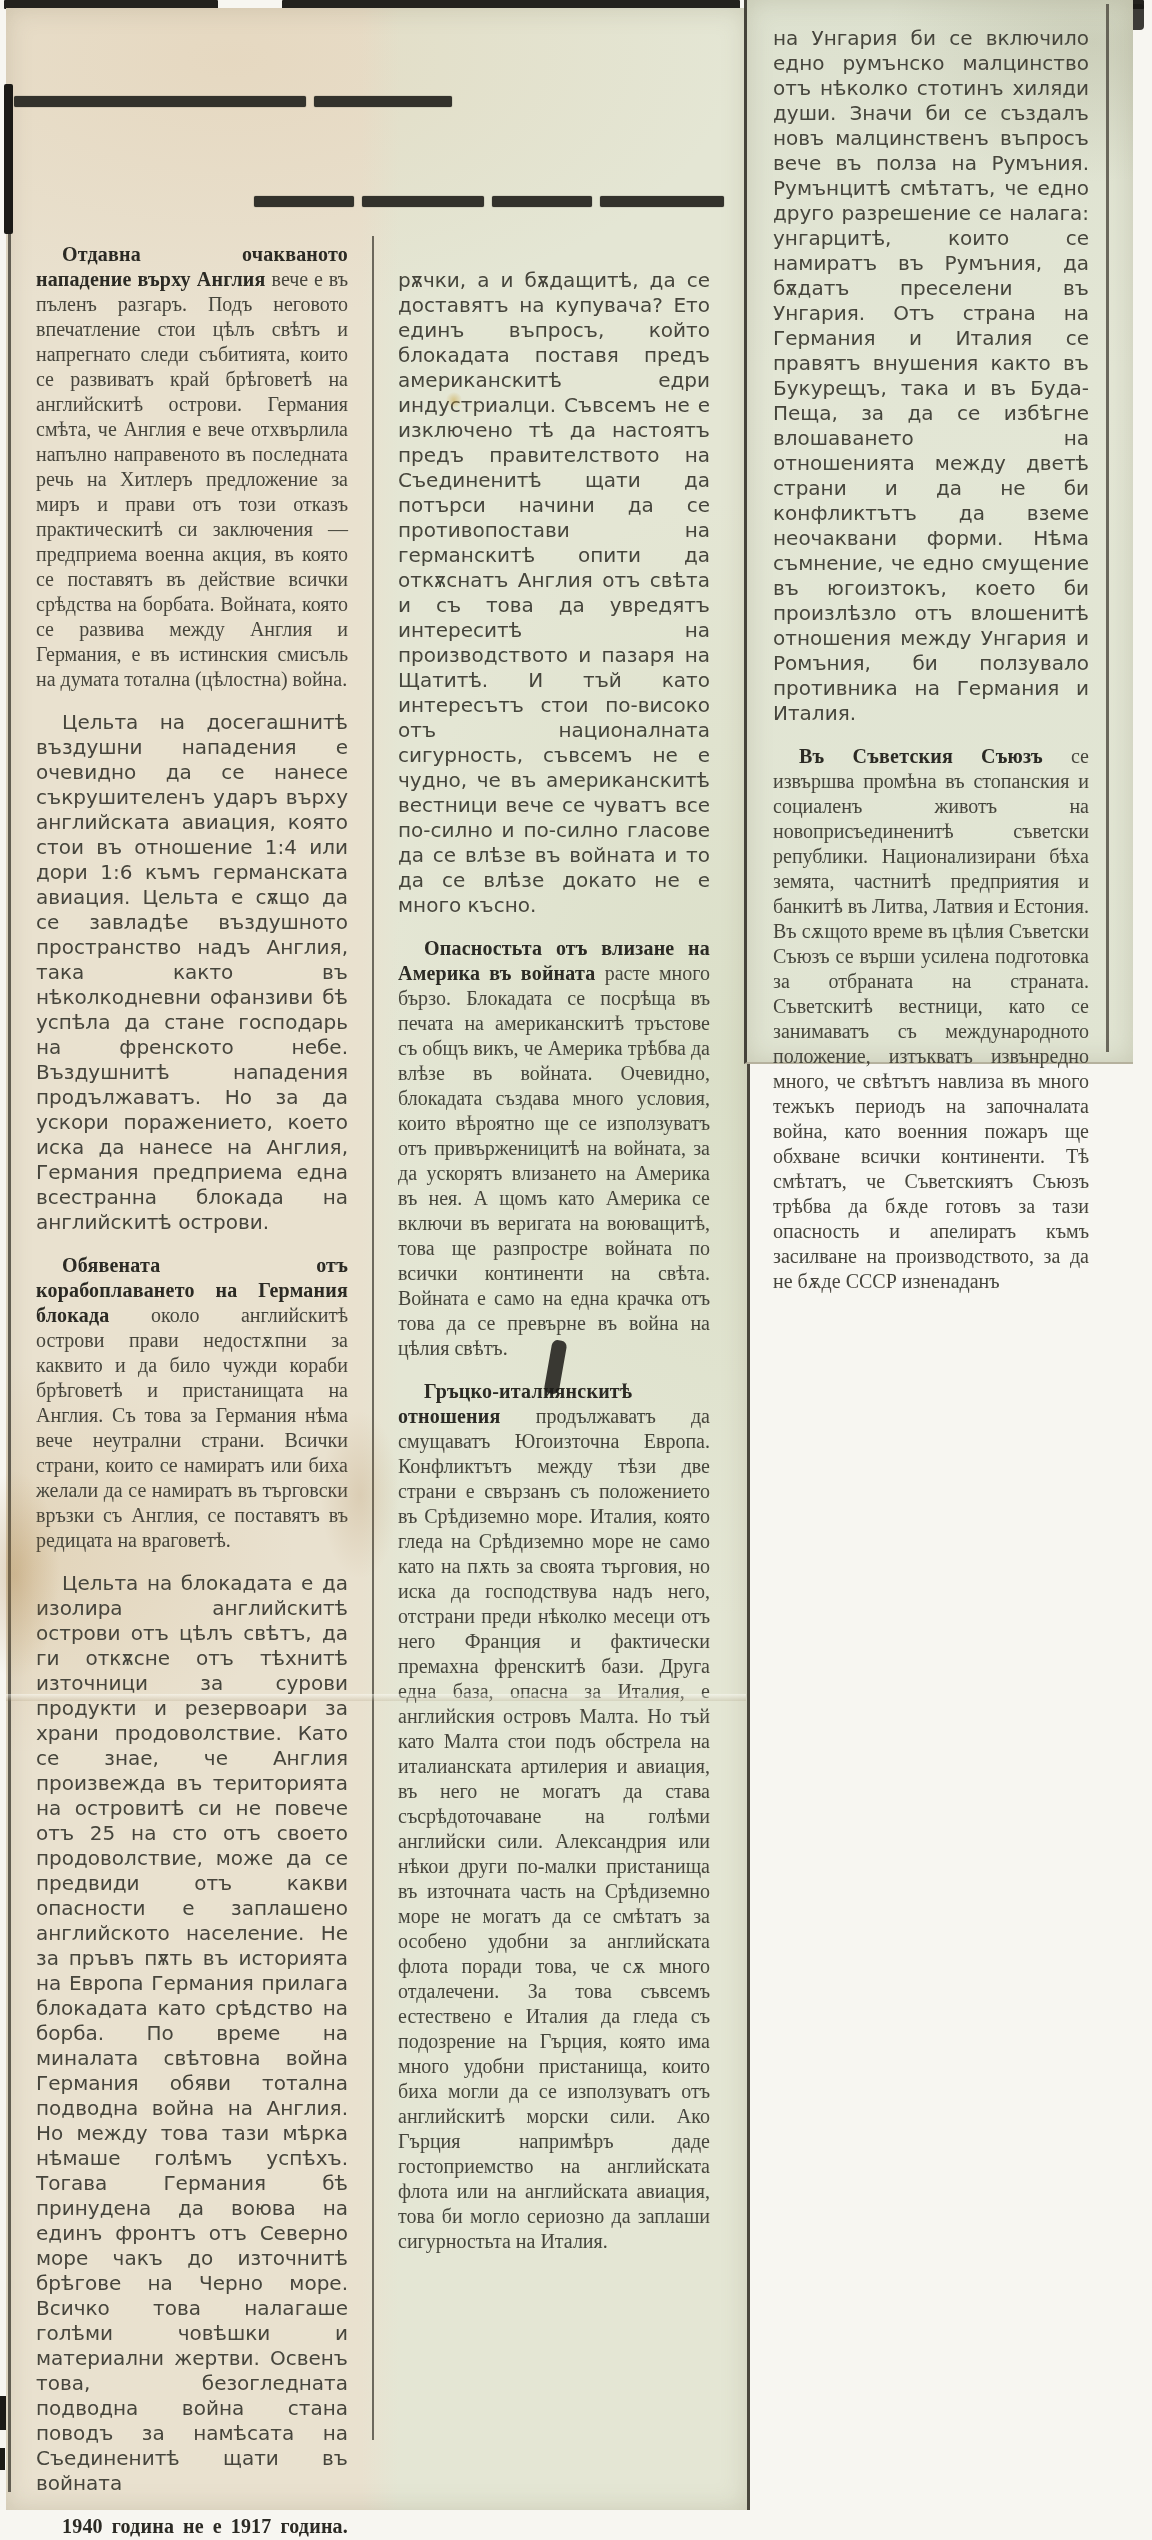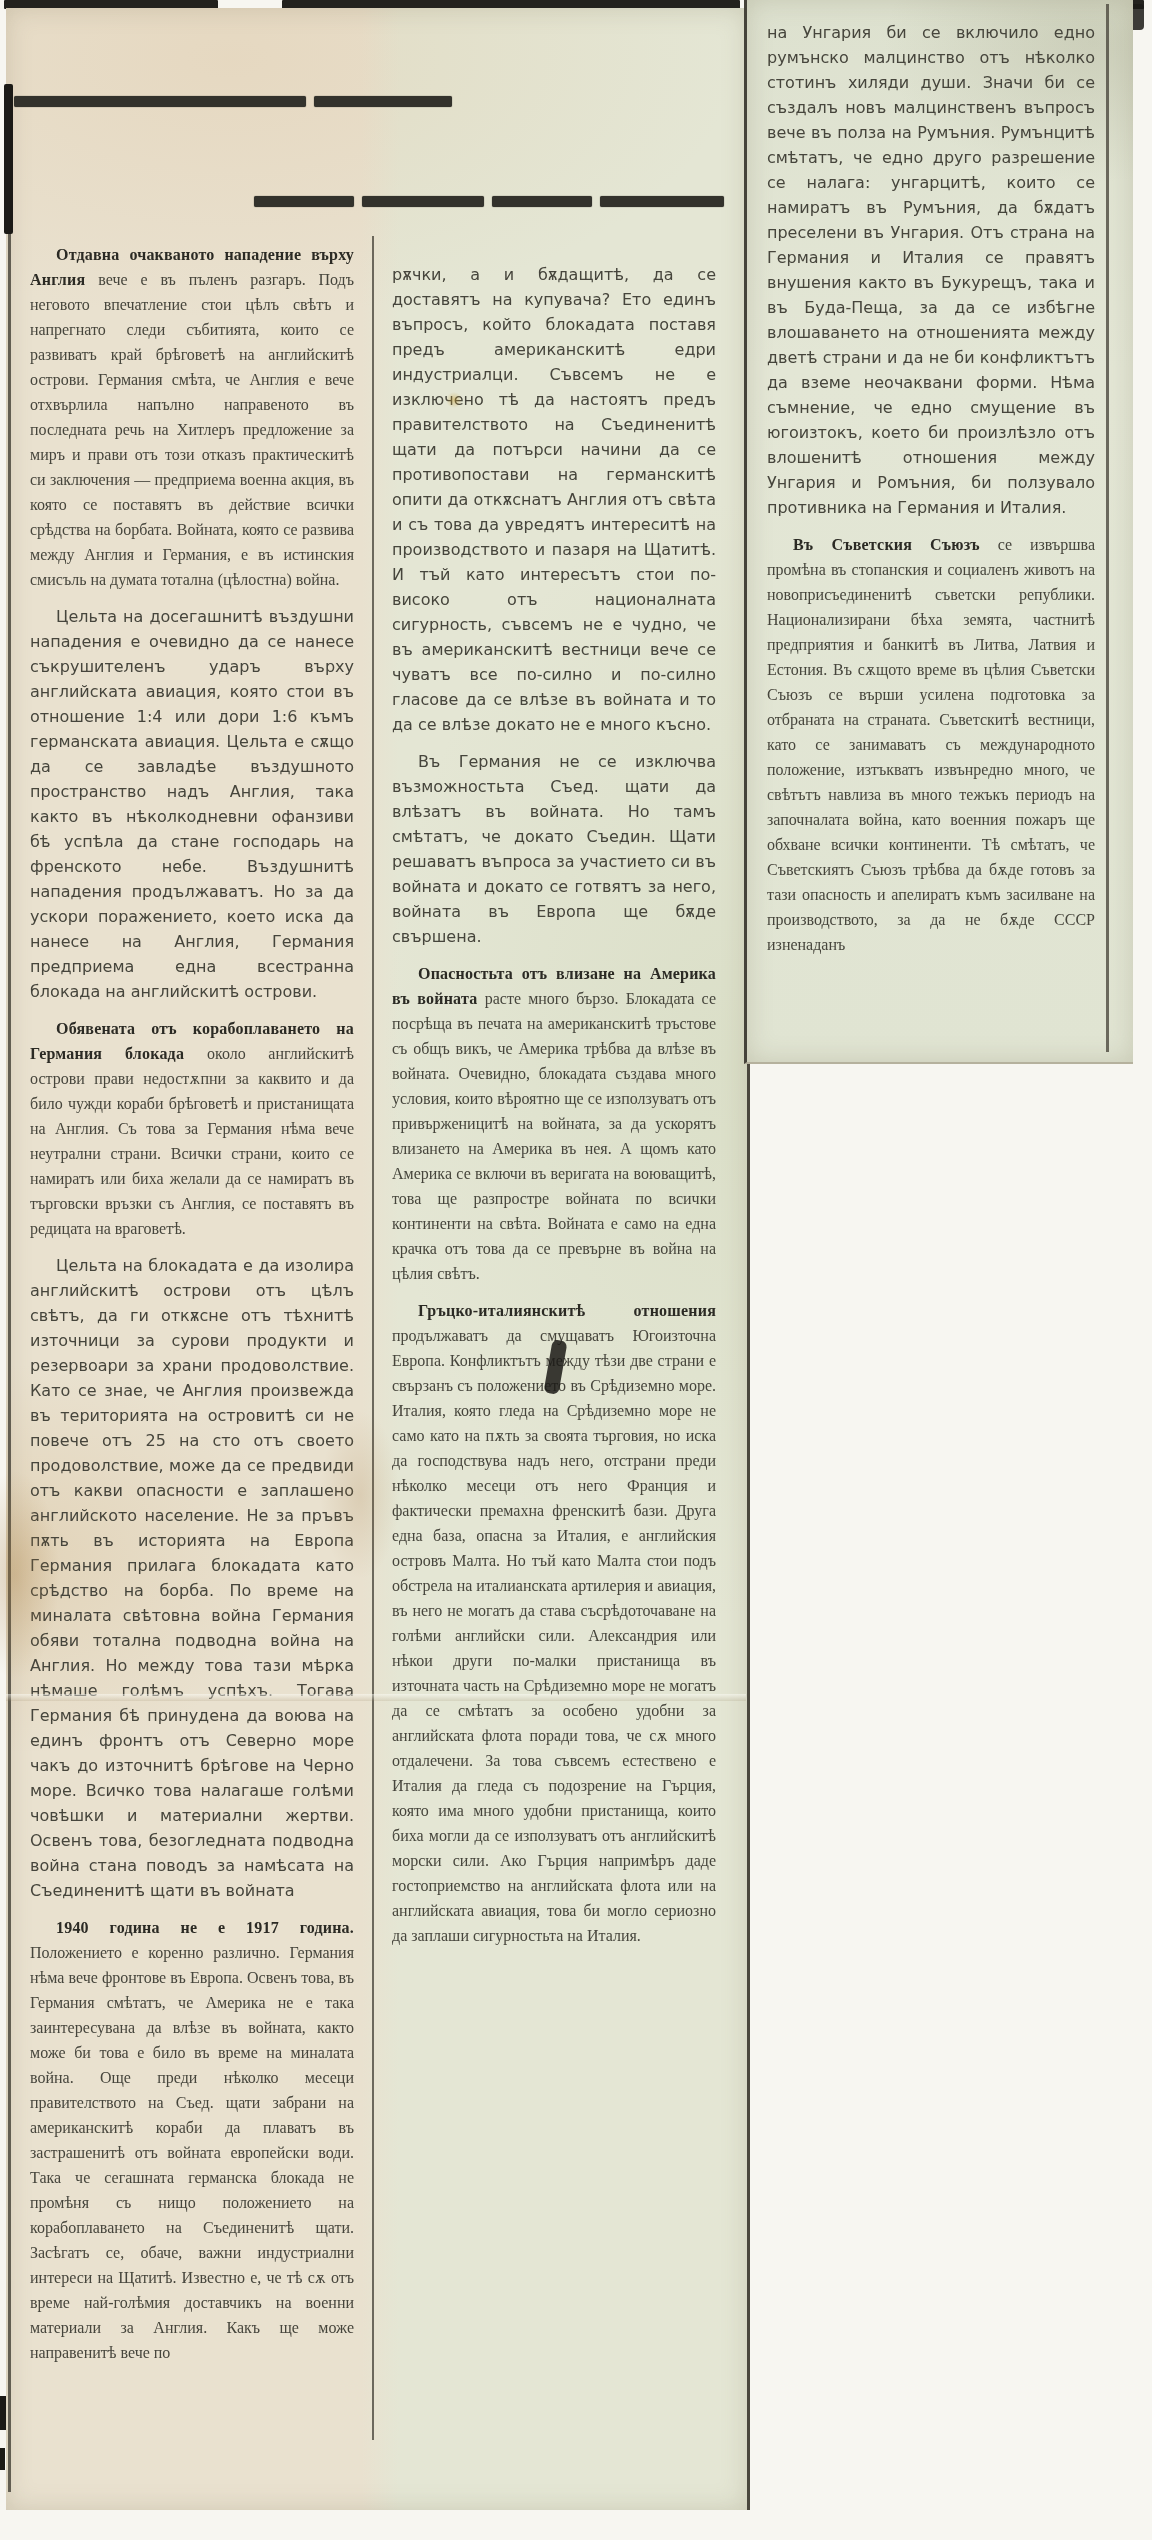--- a/index.html
+++ b/index.html
@@ -36,21 +36,21 @@
     font-family:"Liberation Serif","DejaVu Serif",serif;
     font-style:italic;font-weight:700;color:#3c3a33;line-height:1;
     text-shadow:0 0 1px rgba(60,58,51,.6);
   }
   .mast.l1{left:18px;top:10px;font-size:70px;letter-spacing:3px;}
   .mast.l2{right:26px;top:112px;font-size:70px;letter-spacing:6px;}
   .bar{position:absolute;height:11px;background:#33322c;border-radius:2px;box-shadow:0 0 1px #33322c;}
   
   .col{position:absolute;color:#46453c;}
   .col p{
-    margin:12px;font-size:16px;line-height:25px;text-align:justify;text-indent:26px;
+    margin:18px;font-size:20px;line-height:25px;text-align:justify;text-indent:26px;
   }
   .col p.cont{text-indent:0;}
   .col p.lead{margin-top:6px;font-family:Liberation Serif, serif;}
   .col p b{color:#2b2a24;letter-spacing:.2px;}
   .col-1{left:12px;top:228px;width:348px;}
   .col-2{left:374px;top:242px;width:348px;}
   .col-3{left:8px;top:8px;width:352px;position:absolute;}
   
   .vrule{position:absolute;background:#4c493e;width:3px;}
   .mark{position:absolute;background:#1b1a16;}
@@ -82,21 +82,20 @@
 
     <div class="col col-1">
         <p class="lead"><b>Отдавна очакваното нападение върху Англия </b><span>вече е въ пъленъ разгаръ. Подъ неговото впечатление стои цѣлъ свѣтъ и напрегнато следи събитията, които се развиватъ край брѣговетѣ на английскитѣ острови. Германия смѣта, че Англия е вече отхвърлила напълно направеното въ последната речь на Хитлеръ предложение за миръ и прави отъ този отказъ практическитѣ си заключения — предприема военна акция, въ която се поставятъ въ действие всички срѣдства на борбата. Войната, която се развива между Англия и Германия, е въ истинския смисъль на думата тотална (цѣлостна) война.</span></p>
         <p><span>Цельта на досегашнитѣ въздушни нападения е очевидно да се нанесе съкрушителенъ ударъ върху английската авиация, която стои въ отношение 1:4 или дори 1:6 къмъ германската авиация. Цельта е сѫщо да се завладѣе въздушното пространство надъ Англия, така както въ нѣколкодневни офанзиви бѣ успѣла да стане господарь на френското небе. Въздушнитѣ нападения продължаватъ. Но за да ускори поражението, което иска да нанесе на Англия, Германия предприема една всестранна блокада на английскитѣ острови.</span></p>
         <p class="lead"><b>Обявената отъ корабоплаването на Германия блокада </b><span>около английскитѣ острови прави недостѫпни за каквито и да било чужди кораби брѣговетѣ и пристанищата на Англия. Съ това за Германия нѣма вече неутрални страни. Всички страни, които се намиратъ или биха желали да се намиратъ въ търговски връзки съ Англия, се поставятъ въ редицата на враговетѣ.</span></p>
         <p><span>Цельта на блокадата е да изолира английскитѣ острови отъ цѣлъ свѣтъ, да ги откѫсне отъ тѣхнитѣ източници за сурови продукти и резервоари за храни продоволствие. Като се знае, че Англия произвежда въ територията на островитѣ си не повече отъ 25 на сто отъ своето продоволствие, може да се предвиди отъ какви опасности е заплашено английското население. Не за пръвъ пѫть въ историята на Европа Германия прилага блокадата като срѣдство на борба. По време на миналата свѣтовна война Германия обяви тотална подводна война на Англия. Но между това тази мѣрка нѣмаше голѣмъ успѣхъ. Тогава Германия бѣ принудена да воюва на единъ фронтъ отъ Северно море чакъ до източнитѣ брѣгове на Черно море. Всичко това налагаше голѣми човѣшки и материални жертви. Освенъ това, безогледната подводна война стана поводъ за намѣсата на Съединенитѣ щати въ войната</span></p>
         <p class="lead"><b>1940 година не е 1917 година. </b><span>Положението е коренно различно. Германия нѣма вече фронтове въ Европа. Освенъ това, въ Германия смѣтатъ, че Америка не е така заинтересувана да влѣзе въ войната, както може би това е било въ време на миналата война. Още преди нѣколко месеци правителството на Съед. щати забрани на американскитѣ кораби да плаватъ въ застрашенитѣ отъ войната европейски води. Така че сегашната германска блокада не промѣня съ нищо положението на корабоплаването на Съединенитѣ щати. Засѣгатъ се, обаче, важни индустриални интереси на Щатитѣ. Известно е, че тѣ сѫ отъ време най-голѣмия доставчикъ на военни материали за Англия. Какъ ще може направенитѣ вече по</span></p>
       </div>
     <div class="col col-2">
         <p class="cont"><span>рѫчки, а и бѫдащитѣ, да се доставятъ на купувача? Ето единъ въпросъ, който блокадата поставя предъ американскитѣ едри индустриалци. Съвсемъ не е изключено тѣ да настоятъ предъ правителството на Съединенитѣ щати да потърси начини да се противопостави на германскитѣ опити да откѫснатъ Англия отъ свѣта и съ това да увредятъ интереситѣ на производството и пазаря на Щатитѣ. И тъй като интересътъ стои по-високо отъ националната сигурность, съвсемъ не е чудно, че въ американскитѣ вестници вече се чуватъ все по-силно и по-силно гласове да се влѣзе въ войната и то да се влѣзе докато не е много късно.</span></p>
-        <p><span>Въ Германия не се изключва възможностьта Съед. щати да влѣзатъ въ войната. Но тамъ смѣтатъ, че докато Съедин. Щати решаватъ въпроса за участието си въ войната и докато се готвятъ за него, войната въ Европа ще бѫде свършена.</span></p>
         <p class="lead"><b>Опасностьта отъ влизане на Америка въ войната </b><span>расте много бързо. Блокадата се посрѣща въ печата на американскитѣ тръстове съ общъ викъ, че Америка трѣбва да влѣзе въ войната. Очевидно, блокадата създава много условия, които вѣроятно ще се използуватъ отъ привърженицитѣ на войната, за да ускорятъ влизането на Америка въ нея. А щомъ като Америка се включи въ веригата на воюващитѣ, това ще разпростре войната по всички континенти на свѣта. Войната е само на една крачка отъ това да се превърне въ война на цѣлия свѣтъ.</span></p>
         <p class="lead"><b>Гръцко-италиянскитѣ отношения </b><span>продължаватъ да смущаватъ Югоизточна Европа. Конфликтътъ между тѣзи две страни е свързанъ съ положението въ Срѣдиземно море. Италия, която гледа на Срѣдиземно море не само като на пѫть за своята търговия, но иска да господствува надъ него, отстрани преди нѣколко месеци отъ него Франция и фактически премахна френскитѣ бази. Друга една база, опасна за Италия, е английския островъ Малта. Но тъй като Малта стои подъ обстрела на италианската артилерия и авиация, въ него не могатъ да става съсрѣдоточаване на голѣми английски сили. Александрия или нѣкои други по-малки пристанища въ източната часть на Срѣдиземно море не могатъ да се смѣтатъ за особено удобни за английската флота поради това, че сѫ много отдалечени. За това съвсемъ естествено е Италия да гледа съ подозрение на Гърция, която има много удобни пристанища, които биха могли да се използуватъ отъ английскитѣ морски сили. Ако Гърция напримѣръ даде гостоприемство на английската флота или на английската авиация, това би могло сериозно да заплаши сигурностьта на Италия.</span></p>
       </div>
   </div>
 
   <div class="piece piece-right">
     <div class="col col-3">
         <p class="cont"><span>на Унгария би се включило едно румънско малцинство отъ нѣколко стотинъ хиляди души. Значи би се създалъ новъ малцинственъ въпросъ вече въ полза на Румъния. Румънцитѣ смѣтатъ, че едно друго разрешение се налага: унгарцитѣ, които се намиратъ въ Румъния, да бѫдатъ преселени въ Унгария. Отъ страна на Германия и Италия се правятъ внушения както въ Букурещъ, така и въ Буда-Пеща, за да се избѣгне влошаването на отношенията между дветѣ страни и да не би конфликтътъ да вземе неочаквани форми. Нѣма съмнение, че едно смущение въ югоизтокъ, което би произлѣзло отъ влошенитѣ отношения между Унгария и Ромъния, би ползувало противника на Германия и Италия.</span></p>
         <p class="lead"><b>Въ Съветския Съюзъ </b><span>се извършва промѣна въ стопанския и социаленъ животъ на новоприсъединенитѣ съветски републики. Национализирани бѣха земята, частнитѣ предприятия и банкитѣ въ Литва, Латвия и Естония. Въ сѫщото време въ цѣлия Съветски Съюзъ се върши усилена подготовка за отбраната на страната. Съветскитѣ вестници, като се занимаватъ съ международното положение, изтъкватъ извънредно много, че свѣтътъ навлиза въ много тежъкъ периодъ на започналата война, като военния пожаръ ще обхване всички континенти. Тѣ смѣтатъ, че Съветскиятъ Съюзъ трѣбва да бѫде готовъ за тази опасность и апелиратъ къмъ засилване на производството, за да не бѫде СССР изненаданъ</span></p>
       </div>

